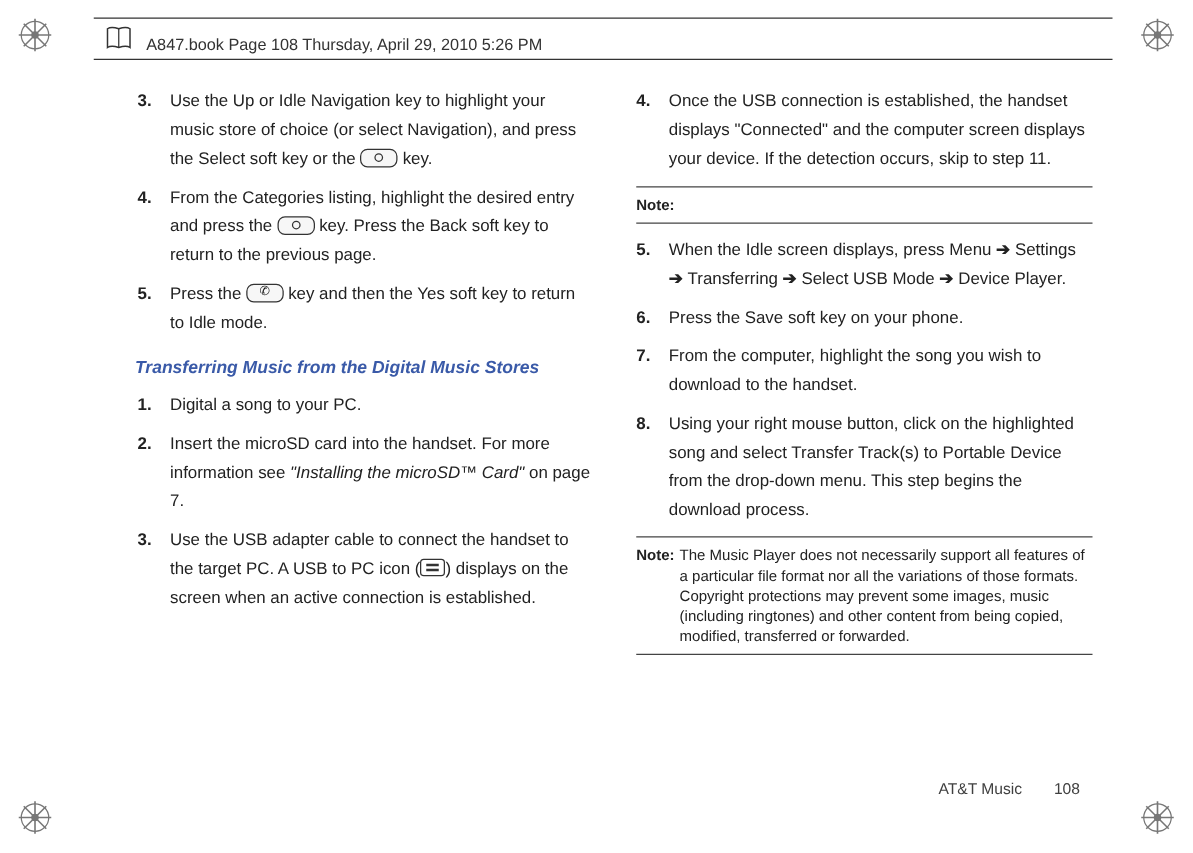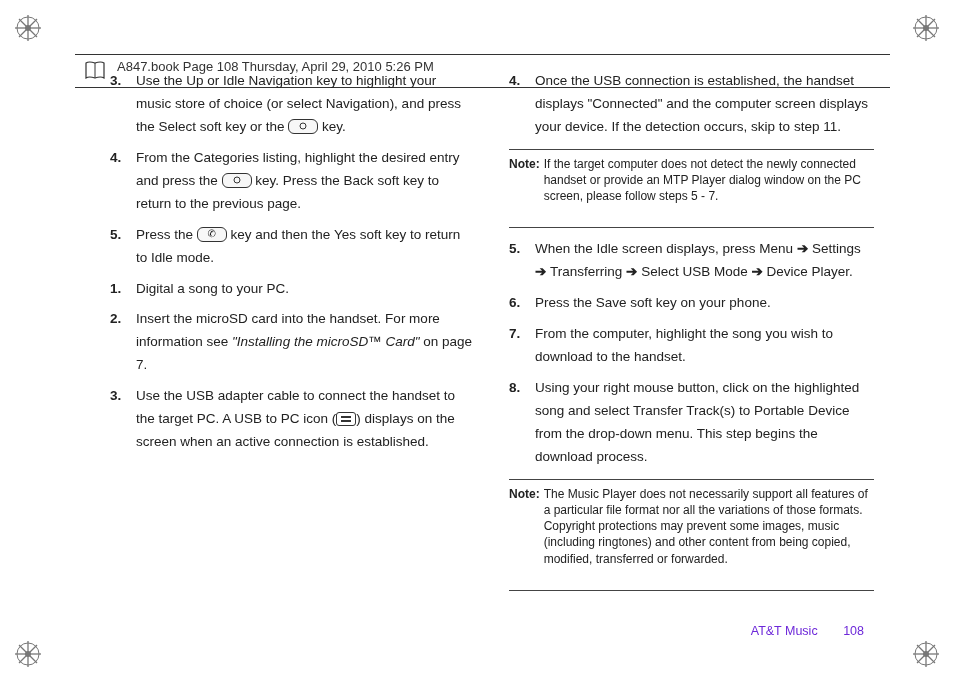--- a/index.html
+++ b/index.html
@@ -27,23 +27,22 @@
   .br { bottom: 10px; right: 10px; }
   .header {
     position: absolute;
     top: 14px;
     left: 75px;
     right: 64px;
     border-top: 1.5px solid #333;
     border-bottom: 1.5px solid #333;
     padding: 4px 8px;
     display: flex;
-    align-items: flex-start;
+    align-items: flex-end;
     gap: 10px;
-    margin-top: 40px;
   }
   .header-icon {
     width: 24px;
     height: 24px;
   }
   .header-text {
     font-size: 13px;
     color: #333;
   }
   .page {
@@ -128,39 +127,39 @@
   }
   .usb-icon::after {
     content: "";
     position: absolute;
     left: 4px; right: 4px; bottom: 3px; height: 2px;
     background: #333;
   }
   .note-block {
     border-top: 1px solid #444;
     border-bottom: 1px solid #444;
-    padding: 6px 0 23px 0;
+    padding: 6px 0 6px 0;
     margin: 10px 0;
     font-size: 12px;
     line-height: 1.35;
     display: flex;
   }
   .note-block .note-label {
     font-weight: bold;
     flex-shrink: 0;
     margin-right: 4px;
   }
   .note-block .note-text { }
   .arrow { font-weight: bold; }
   .footer {
     position: absolute;
     bottom: 44px;
     right: 90px;
     font-size: 12.5px;
-    color: #6d28d9;
+    color: #404040;
   }
   .footer .sec { margin-right: 22px; }
   b { font-weight: normal; }
   i { font-style: italic; }
 </style>
 </head>
 <body>
 
 <div class="corner tl">
   <svg viewBox="0 0 32 32">
@@ -238,20 +237,21 @@
         </span>
       </li>
       <li>
         <span class="num">5.</span>
         <span class="txt">
           <span>Press the </span><span class="key-icon key-end"></span><span> key and then the </span><b>Yes</b><span> soft key to return to Idle mode.</span>
         </span>
       </li>
     </ol>
 
+    <div class="section-title">Transferring Music from the Digital Music Stores</div>
 
     <ol>
       <li>
         <span class="num">1.</span>
         <span class="txt">Digital a song to your PC.</span>
       </li>
       <li>
         <span class="num">2.</span>
         <span class="txt">
           <span>Insert the microSD card into the handset. For more information see </span><i>"Installing the microSD™ Card"</i><span> on page 7.</span>
@@ -271,21 +271,20 @@
       <li>
         <span class="num">4.</span>
         <span class="txt">
           <span>Once the USB connection is established, the handset displays "</span><b>Connected</b><span>" and the computer screen displays your device. If the detection occurs, skip to step 11.</span>
         </span>
       </li>
     </ol>
 
     <div class="note-block">
       <span class="note-label">Note:</span>
-      <span class="note-text">If the target computer does not detect the newly connected handset or provide an MTP Player dialog window on the PC screen, please follow steps 5 - 7.</span>
     </div>
 
     <ol>
       <li>
         <span class="num">5.</span>
         <span class="txt">
           <span>When the Idle screen displays, press </span><b>Menu</b><span class="arrow"> ➔ </span><b>Settings</b><span class="arrow"> ➔ </span><b>Transferring</b><span class="arrow"> ➔ </span><b>Select USB Mode</b><span class="arrow"> ➔ </span><b>Device Player</b><span>.</span>
         </span>
       </li>
       <li>

